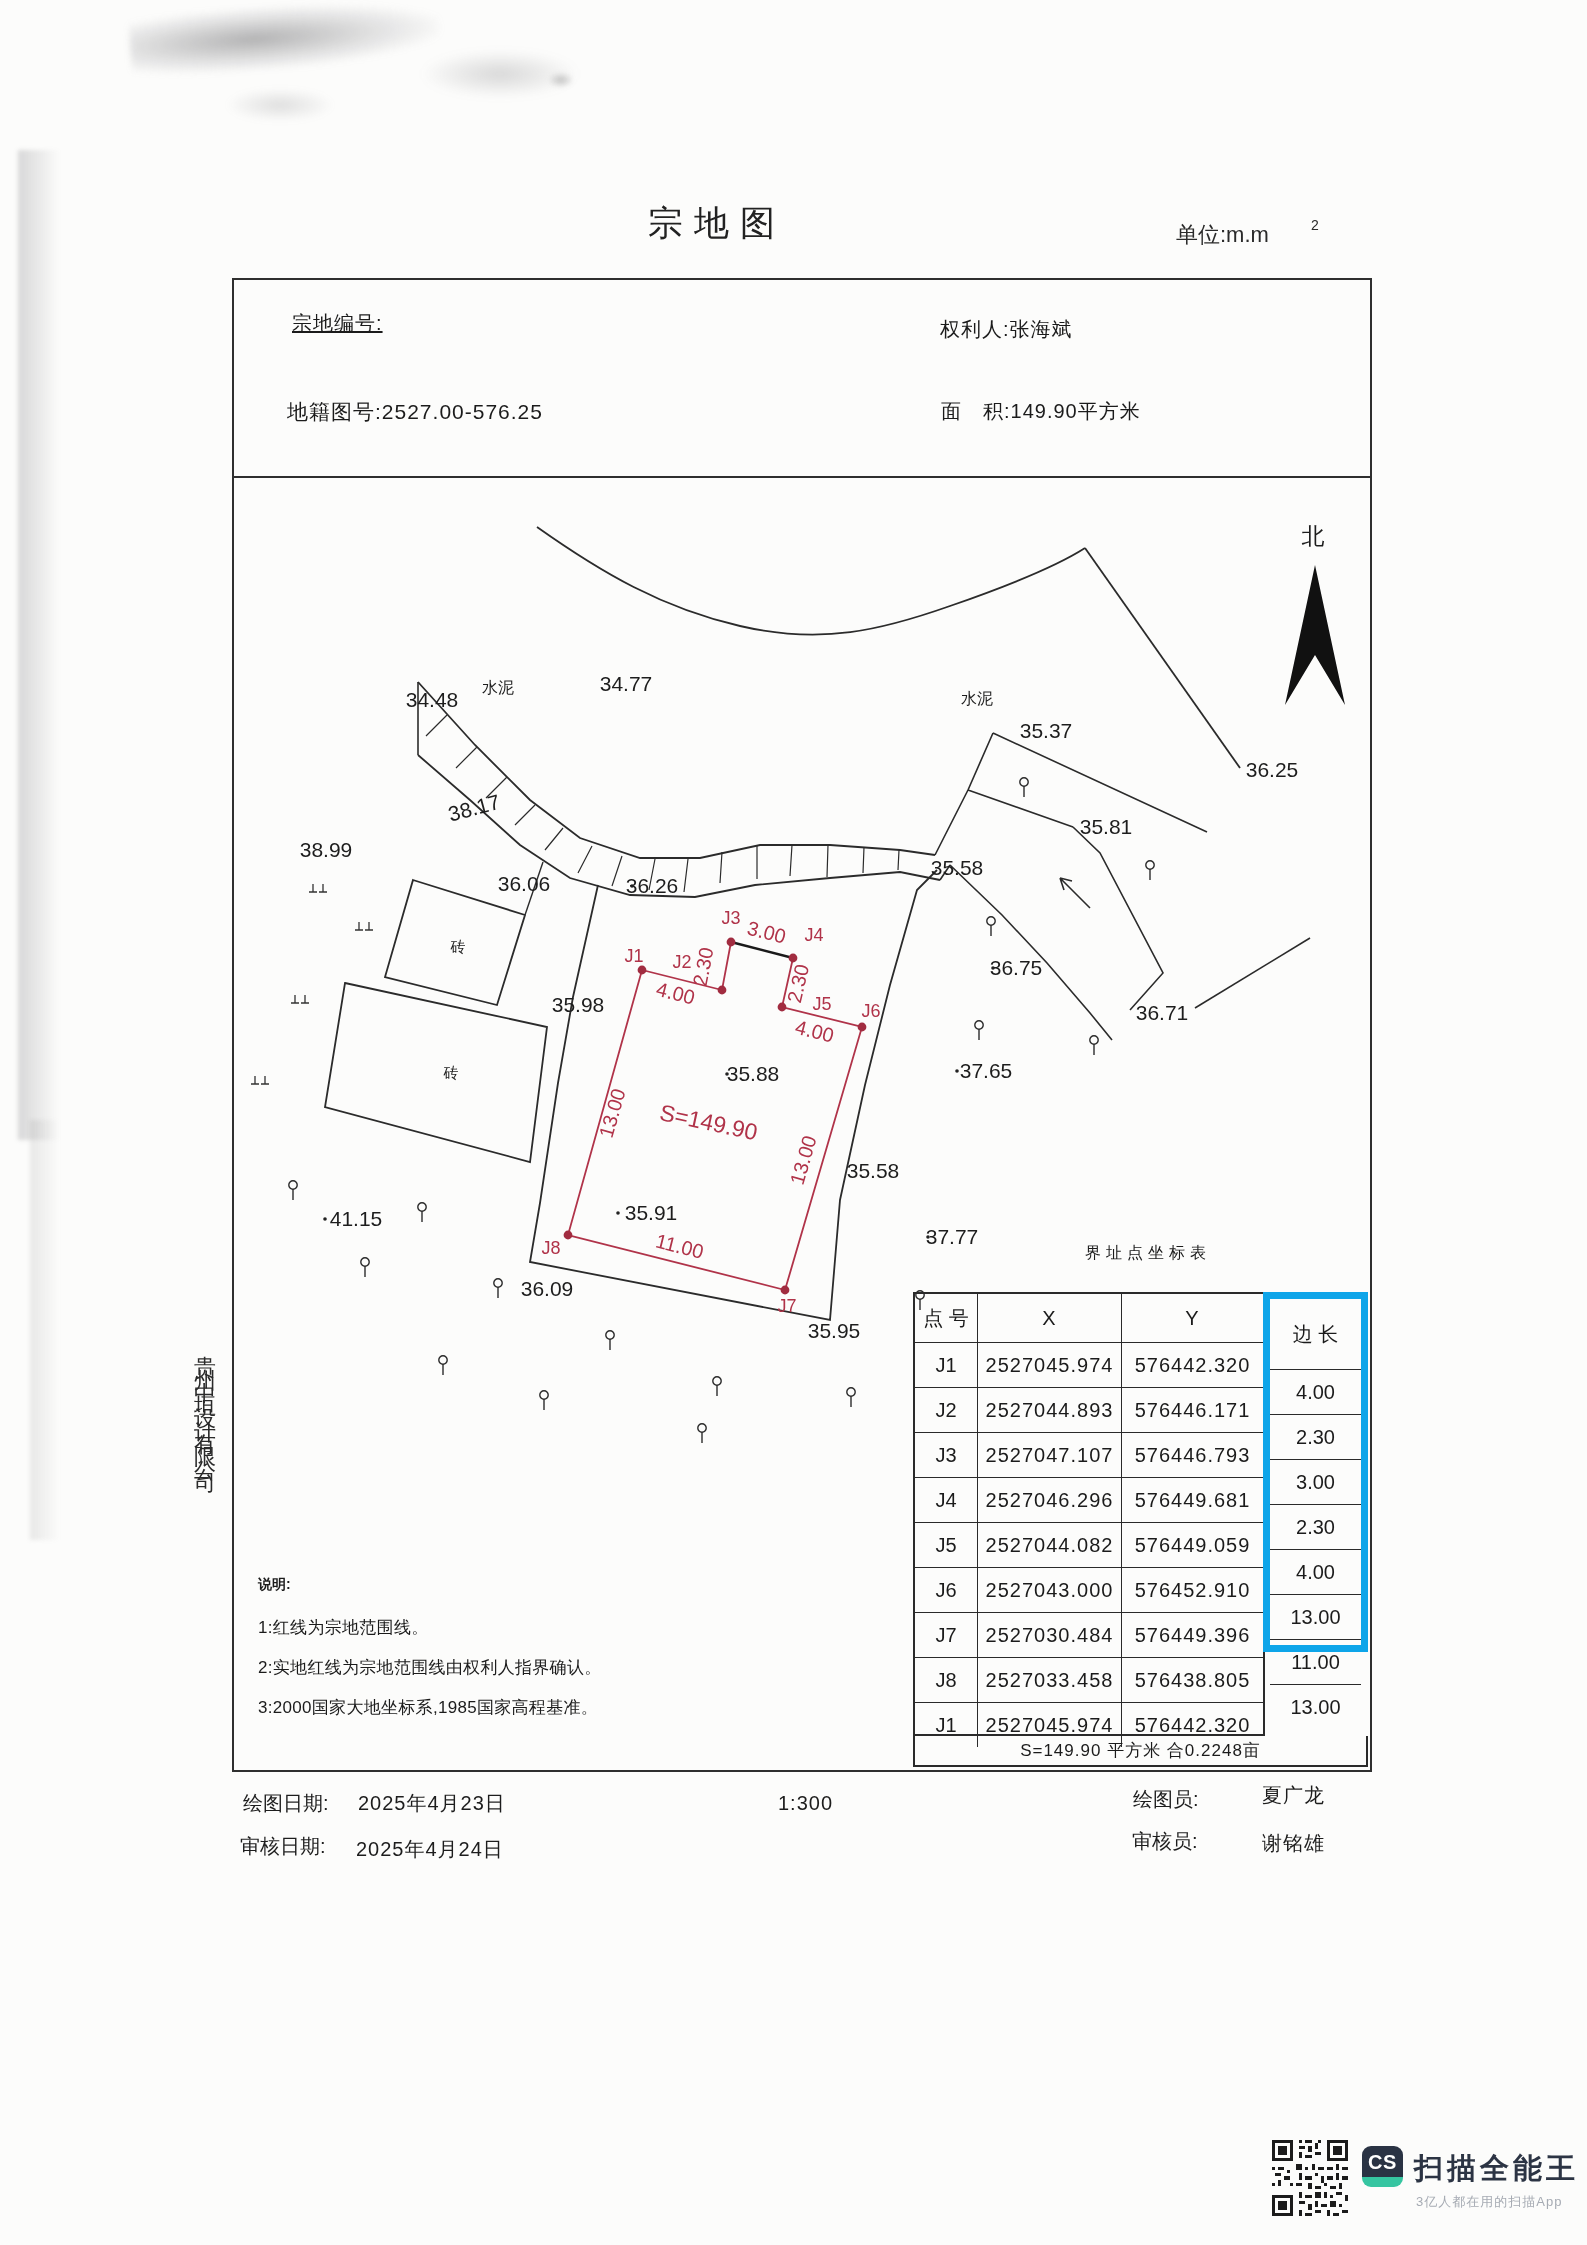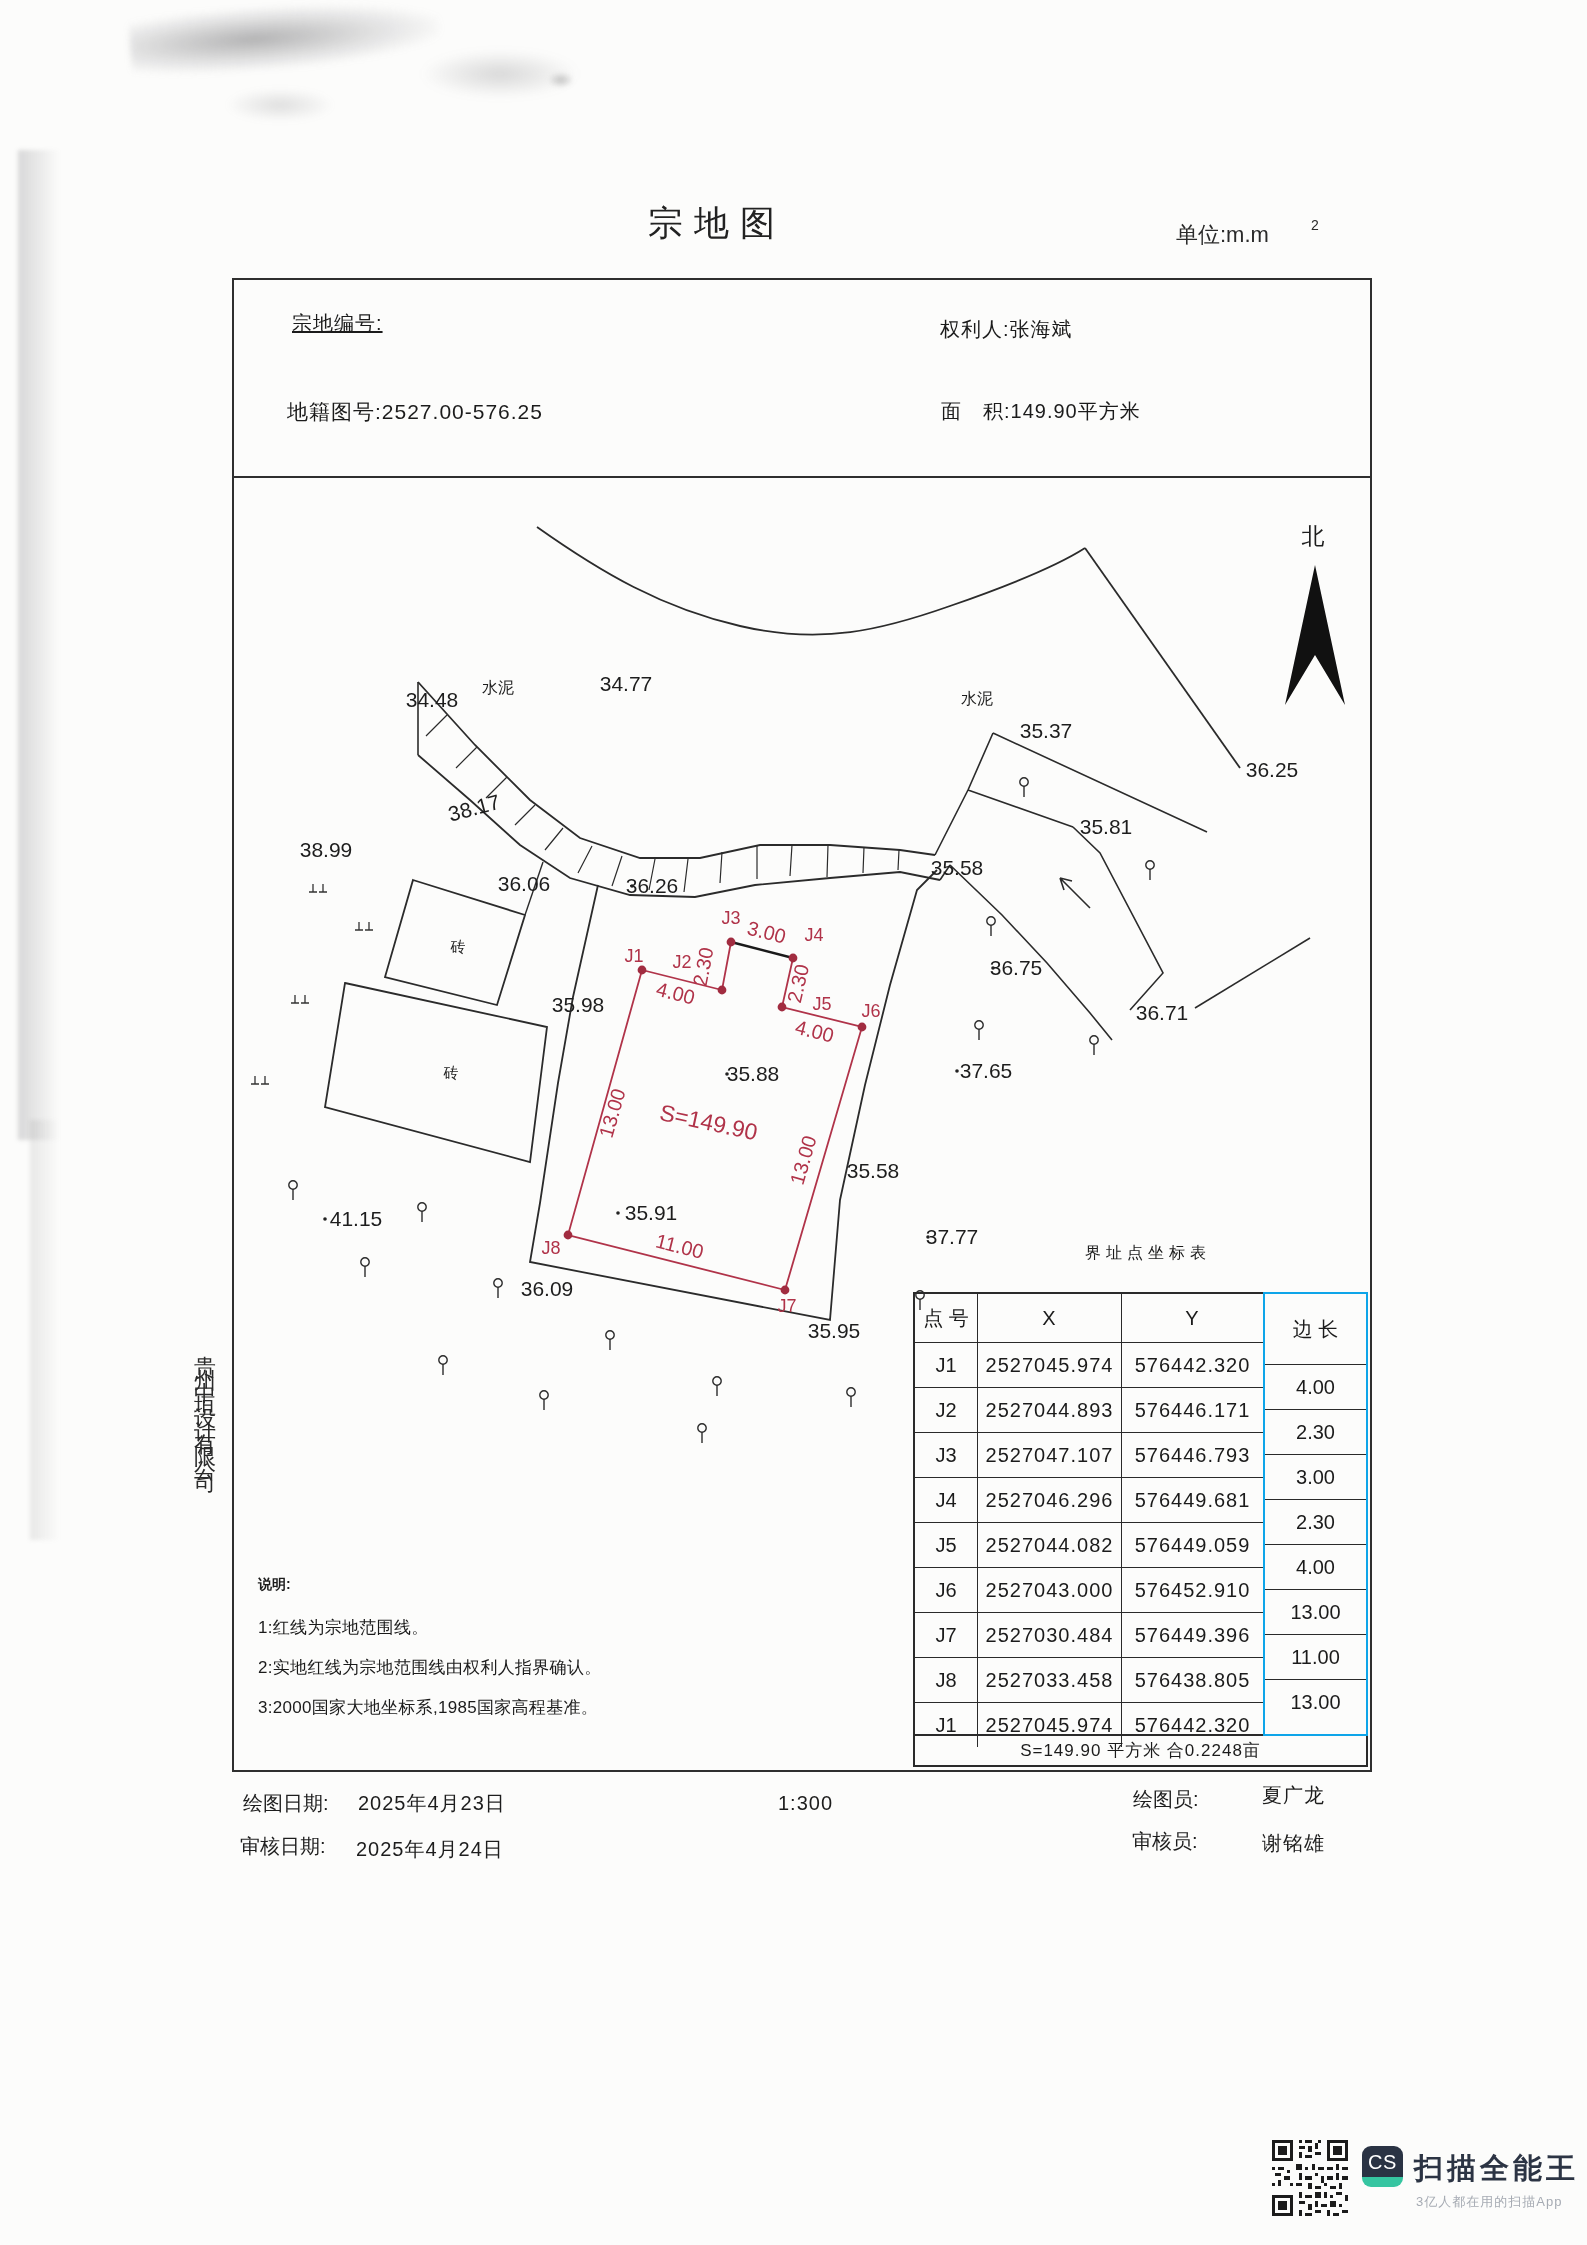--- a/index.html
+++ b/index.html
@@ -39,41 +39,41 @@
 
   
   .ct-title{left:1008px;top:1243px;width:280px;text-align:center;font-size:16px;letter-spacing:5px;font-weight:500;}
   .ct{left:913px;top:1292px;width:455px;height:470px;font-size:20px;}
   .ct-main{position:absolute;left:0;top:0;width:352px;height:444px;border:2px solid #2a2a2a;box-sizing:border-box;}
   .ct-hrow{display:flex;height:48px;}
   .ct-row{display:flex;height:44px;border-top:1.5px solid #2a2a2a;}
   .ct-c1{width:62px;display:flex;align-items:center;justify-content:center;}
   .ct-c2{width:143px;border-left:1.5px solid #2a2a2a;display:flex;align-items:center;justify-content:center;letter-spacing:1px;}
   .ct-c3{width:143px;border-left:1.5px solid #2a2a2a;display:flex;align-items:center;justify-content:center;letter-spacing:1px;flex:1;}
-  .ct-len{position:absolute;left:350px;top:0;width:105px;height:444px;border:2px solid #0ea5e9;box-sizing:border-box;}
+  .ct-len{position:absolute;left:350px;top:0;width:105px;height:360px;border:7px solid #0ea5e9;box-sizing:border-box;}
   .ct-lh{height:70px;display:flex;align-items:center;justify-content:center;}
   .ct-lc{height:44px;border-top:1.5px solid #2a2a2a;display:flex;align-items:center;justify-content:center;}
   .ct-foot{position:absolute;left:0;top:444px;width:455px;height:31px;border:2px solid #2a2a2a;border-top:none;box-sizing:border-box;display:flex;align-items:center;justify-content:center;font-size:17px;letter-spacing:1px;}
 
   .notes{left:258px;top:1576px;width:430px;}
   .notes-title{font-size:14px;font-weight:bold;margin-bottom:22px;}
   .notes-item{font-size:17px;font-weight:normal;margin-bottom:17px;letter-spacing:.3px;}
 
   .company{left:190px;top:1338px;height:390px;writing-mode:vertical-rl;text-orientation:upright;
            font-size:22px;letter-spacing:13px;color:#2a2a2a;}
 
   .f-lbl{font-size:20px;color:#1d1d1d;}
   .f-val{font-size:20px;color:#1d1d1d;letter-spacing:1px;}
 
   
   .qr{left:1272px;top:2140px;}
   .cslogo{left:1362px;top:2146px;width:41px;height:41px;border-radius:9px;
           background:linear-gradient(180deg,#2a3344 0%,#2a3344 76%,#36c5a1 76%);
           display:flex;align-items:flex-start;justify-content:center;}
-  .cslogo span{color:#fff;font-weight:normal;font-size:20px;margin-top:5px;letter-spacing:.5px;}
+  .cslogo span{color:#fff;font-weight:bold;font-size:20px;margin-top:5px;letter-spacing:.5px;}
   .brand{left:1414px;top:2149px;font-size:29px;font-weight:700;color:#2c3444;letter-spacing:4px;}
   .tagline{left:1416px;top:2193px;font-size:13px;color:#a6abb3;letter-spacing:1px;}
 </style>
 </head>
 <body>
 
 <div class="page">
 
   <div class="sm sm1"></div>
   <div class="sm sm2"></div>

